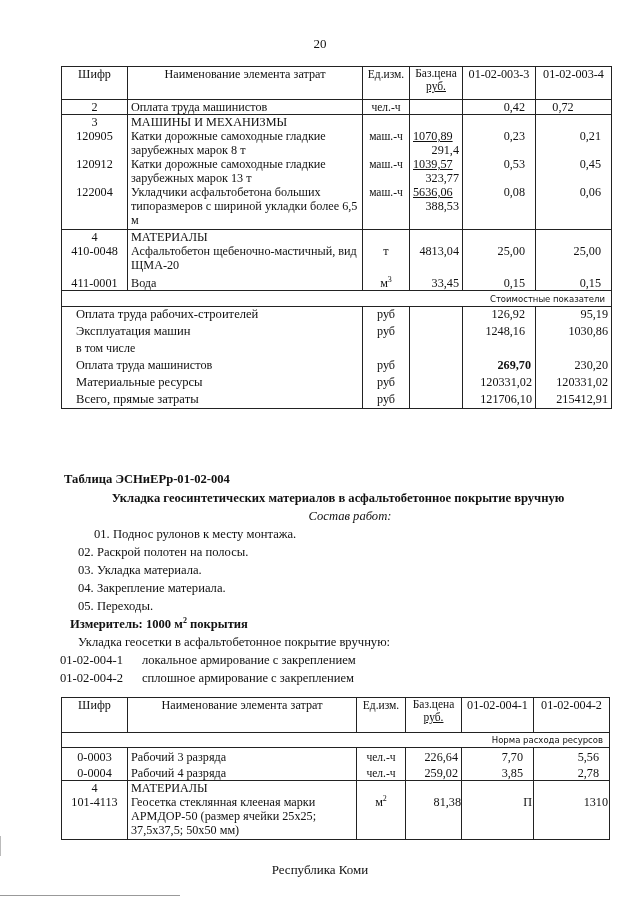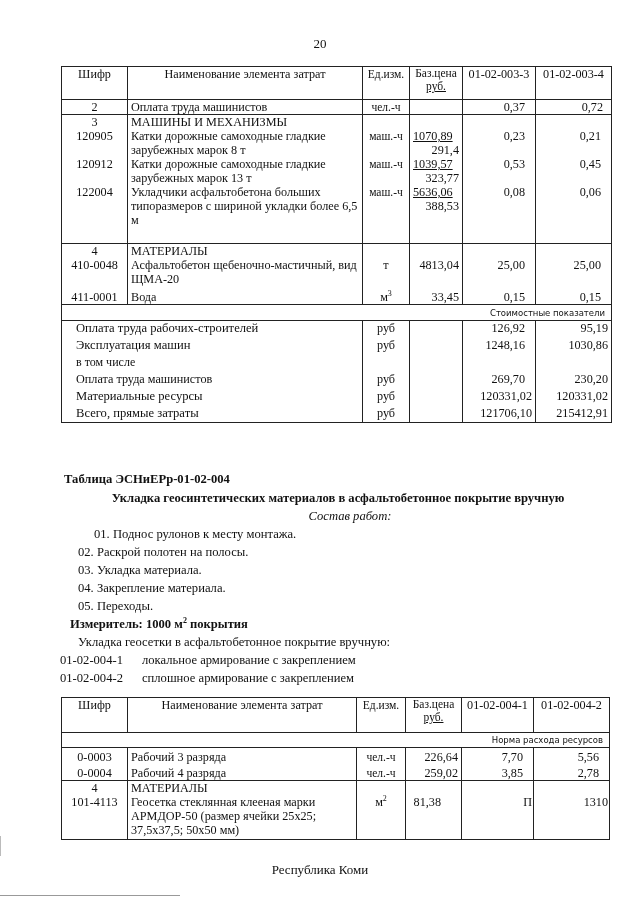--- a/index.html
+++ b/index.html
@@ -52,22 +52,22 @@
       <div class="u">руб.</div>
     </td>
     <td>01-02-003-3</td>
     <td>01-02-003-4</td>
   </tr>
   <tr>
     <td class="c b bl br bb">2</td>
     <td class="br bb">Оплата труда машинистов</td>
     <td class="c br bb" style="font-size:11.5px;">чел.-ч</td>
     <td class="br bb"></td>
-    <td class="r br bb" style="padding-right:10px;">0,37</td>
-    <td class="r br bb" style="padding-right:8px;">0,72</td>
+    <td class="r br bb" style="padding-right:10px;">0,42</td>
+    <td class="r br bb" style="padding-right:24px;text-align:center;">0,72</td>
   </tr>
   <tr>
     <td class="c b bl br">3</td>
     <td class="b br">МАШИНЫ И МЕХАНИЗМЫ</td>
     <td class="br"></td>
         <td class="br"></td>
     <td class="br"></td>
         <td class="br"></td>
   </tr>
   <tr>
@@ -87,21 +87,21 @@
     <td class="c br" style="font-size:11.5px;">маш.-ч</td>
     <td class="br">
       <div class="u" style="text-align:left;">1039,57</div>
       <div class="r">323,77</div>
     </td>
     <td class="r br" style="padding-right:10px;">0,53</td>
     <td class="r br" style="padding-right:10px;">0,45</td>
   </tr>
   <tr>
     <td class="c bl br bb">122004</td>
-    <td class="br bb" style="padding-bottom:16px;">Укладчики асфальтобетона больших типоразмеров с шириной укладки более 6,5 м</td>
+    <td class="br bb" style="padding-bottom:2px;">Укладчики асфальтобетона больших типоразмеров с шириной укладки более 6,5 м</td>
     <td class="c br bb" style="font-size:11.5px;">маш.-ч</td>
     <td class="br bb">
       <div class="u" style="text-align:left;">5636,06</div>
       <div class="r">388,53</div>
     </td>
     <td class="r br bb" style="padding-right:10px;">0,08</td>
     <td class="r br bb" style="padding-right:10px;">0,06</td>
   </tr>
   <tr>
     <td class="c b bl br">4</td>
@@ -149,21 +149,21 @@
     <td colspan="2" class="bl" style="padding-left:14px; font-size:12px;">в том числе</td>
     <td class="c br" style="border-left:1px solid #222;"></td>
     <td class="br"></td>
     <td class="r br"></td>
     <td class="r br"></td>
   </tr>
   <tr style="height:17px;">
     <td colspan="2" class="bl" style="padding-left:14px;">Оплата труда машинистов</td>
     <td class="c br" style="border-left:1px solid #222;">руб</td>
     <td class="br"></td>
-    <td class="r br" style="padding-right:10px;">269,70</td>
+    <td class="r br" style="padding-right:4px;font-weight:bold;">269,70</td>
     <td class="r br">230,20</td>
   </tr>
   <tr style="height:17px;">
     <td colspan="2" class="b bl" style="padding-left:14px; font-size:12.6px;">Материальные ресурсы</td>
     <td class="b c br" style="border-left:1px solid #222;">руб</td>
     <td class="br"></td>
     <td class="b r br">120331,02</td>
     <td class="b r br">120331,02</td>
   </tr>
   <tr style="height:17px;">
@@ -240,21 +240,21 @@
     <td class="b br">МАТЕРИАЛЫ</td>
     <td class="br"></td>
         <td class="br"></td>
     <td class="br"></td>
         <td class="br"></td>
   </tr>
   <tr>
     <td class="c bl br bb">101-4113</td>
     <td class="br bb" style="padding-bottom:2px;">Геосетка стеклянная клееная марки АРМДОР-50 (размер ячейки 25х25; 37,5х37,5; 50х50 мм)</td>
     <td class="c br bb"><span>м</span><sup>2</sup></td>
-    <td class="r br bb" style="padding-right:20px;">81,38</td>
+    <td class="r br bb" style="padding-right:0;">81,38</td>
     <td class="r br bb" style="padding-right:1px;">П</td>
     <td class="r br bb" style="padding-right:1px;">1310</td>
   </tr>
 </tbody>
   </table>
 
 <div class="abs footer">Республика Коми</div>
 <div class="left-edge"></div>
 <div class="corner-line"></div>
 

